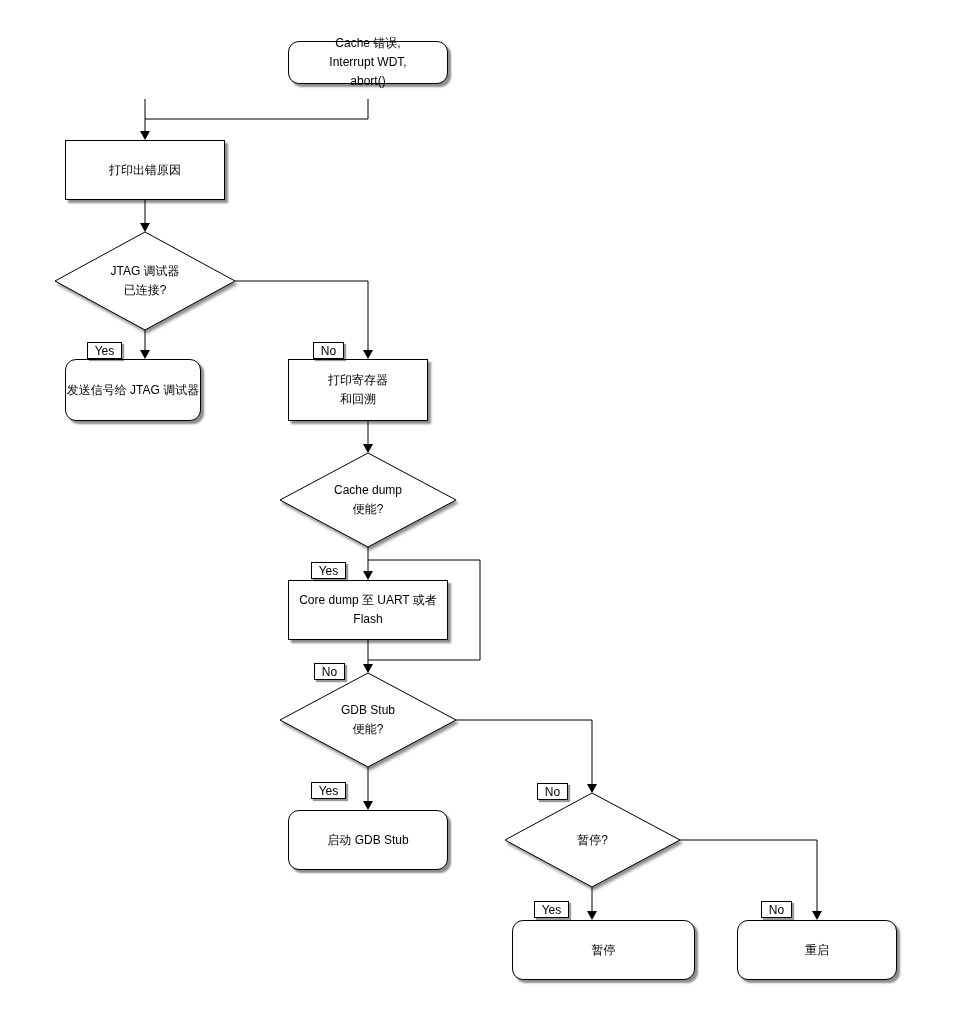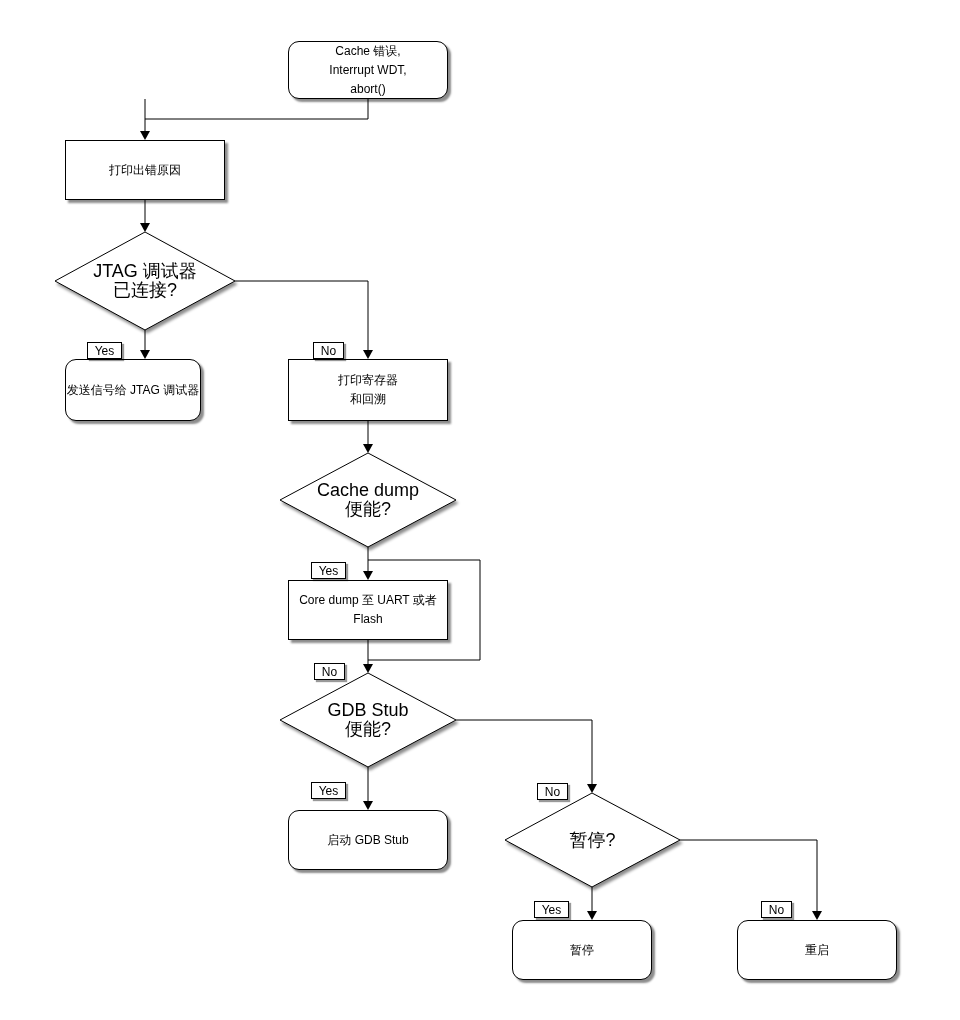--- a/index.html
+++ b/index.html
@@ -33,21 +33,21 @@
     white-space: pre-line;
     z-index: 2;
   }
   .rounded { border-radius: 11px; }
   .dlabel {
     position: absolute;
     display: flex;
     align-items: center;
     justify-content: center;
     text-align: center;
-    font-size: 18px;
+    font-size: 12px;
     line-height: 19px;
     white-space: pre-line;
     z-index: 2;
     pointer-events: none;
   }
   .elabel {
     position: absolute;
     background: #ffffff;
     border: 1px solid #000;
     box-shadow: 2px 2px 1px rgba(0,0,0,0.4);
@@ -93,36 +93,36 @@
     <polygon points="592,920 587,911 597,911" fill="#000"></polygon>
     <polygon points="817,920 812,911 822,911" fill="#000"></polygon>
 
     <polygon class="diamond" points="145,232 235,281 145,330 55,281" fill="#fff" stroke="#000" stroke-width="1"></polygon>
     <polygon class="diamond" points="368,453 456,500 368,547 280,500" fill="#fff" stroke="#000" stroke-width="1"></polygon>
     <polygon class="diamond" points="368,673 456,720 368,767 280,720" fill="#fff" stroke="#000" stroke-width="1"></polygon>
     <polygon class="diamond" points="592,793 680,840 592,887 505,840" fill="#fff" stroke="#000" stroke-width="1"></polygon>
   </svg>
 
 
-  <div class="node rounded" style="left:288px; top:41px; width:160px; height:58px;">Cache 错误,
+  <div class="node rounded" style="left:288px; top:41px; width:160px; height:43px;">Cache 错误,
 Interrupt WDT,
 abort()</div>
 
   <div class="node" style="left:65px; top:140px; width:160px; height:60px;">打印出错原因</div>
 
   <div class="node rounded" style="left:65px; top:359px; width:136px; height:62px;">发送信号给 JTAG 调试器</div>
 
-  <div class="node" style="left:288px; top:359px; width:160px; height:62px;">打印寄存器
+  <div class="node" style="left:288px; top:359px; width:140px; height:62px;">打印寄存器
 和回溯</div>
 
   <div class="node" style="left:288px; top:580px; width:160px; height:60px;">Core dump 至 UART 或者 Flash</div>
 
   <div class="node rounded" style="left:288px; top:810px; width:160px; height:60px;">启动 GDB Stub</div>
 
-  <div class="node rounded" style="left:512px; top:920px; width:140px; height:60px;">暂停</div>
+  <div class="node rounded" style="left:512px; top:920px; width:183px; height:60px;">暂停</div>
 
   <div class="node rounded" style="left:737px; top:920px; width:160px; height:60px;">重启</div>
 
   <div class="dlabel" style="left:55px; top:232px; width:180px; height:98px;">JTAG 调试器
 已连接?</div>
 
   <div class="dlabel" style="left:280px; top:453px; width:176px; height:94px;">Cache dump
 便能?</div>
 
   <div class="dlabel" style="left:280px; top:673px; width:176px; height:94px;">GDB Stub

